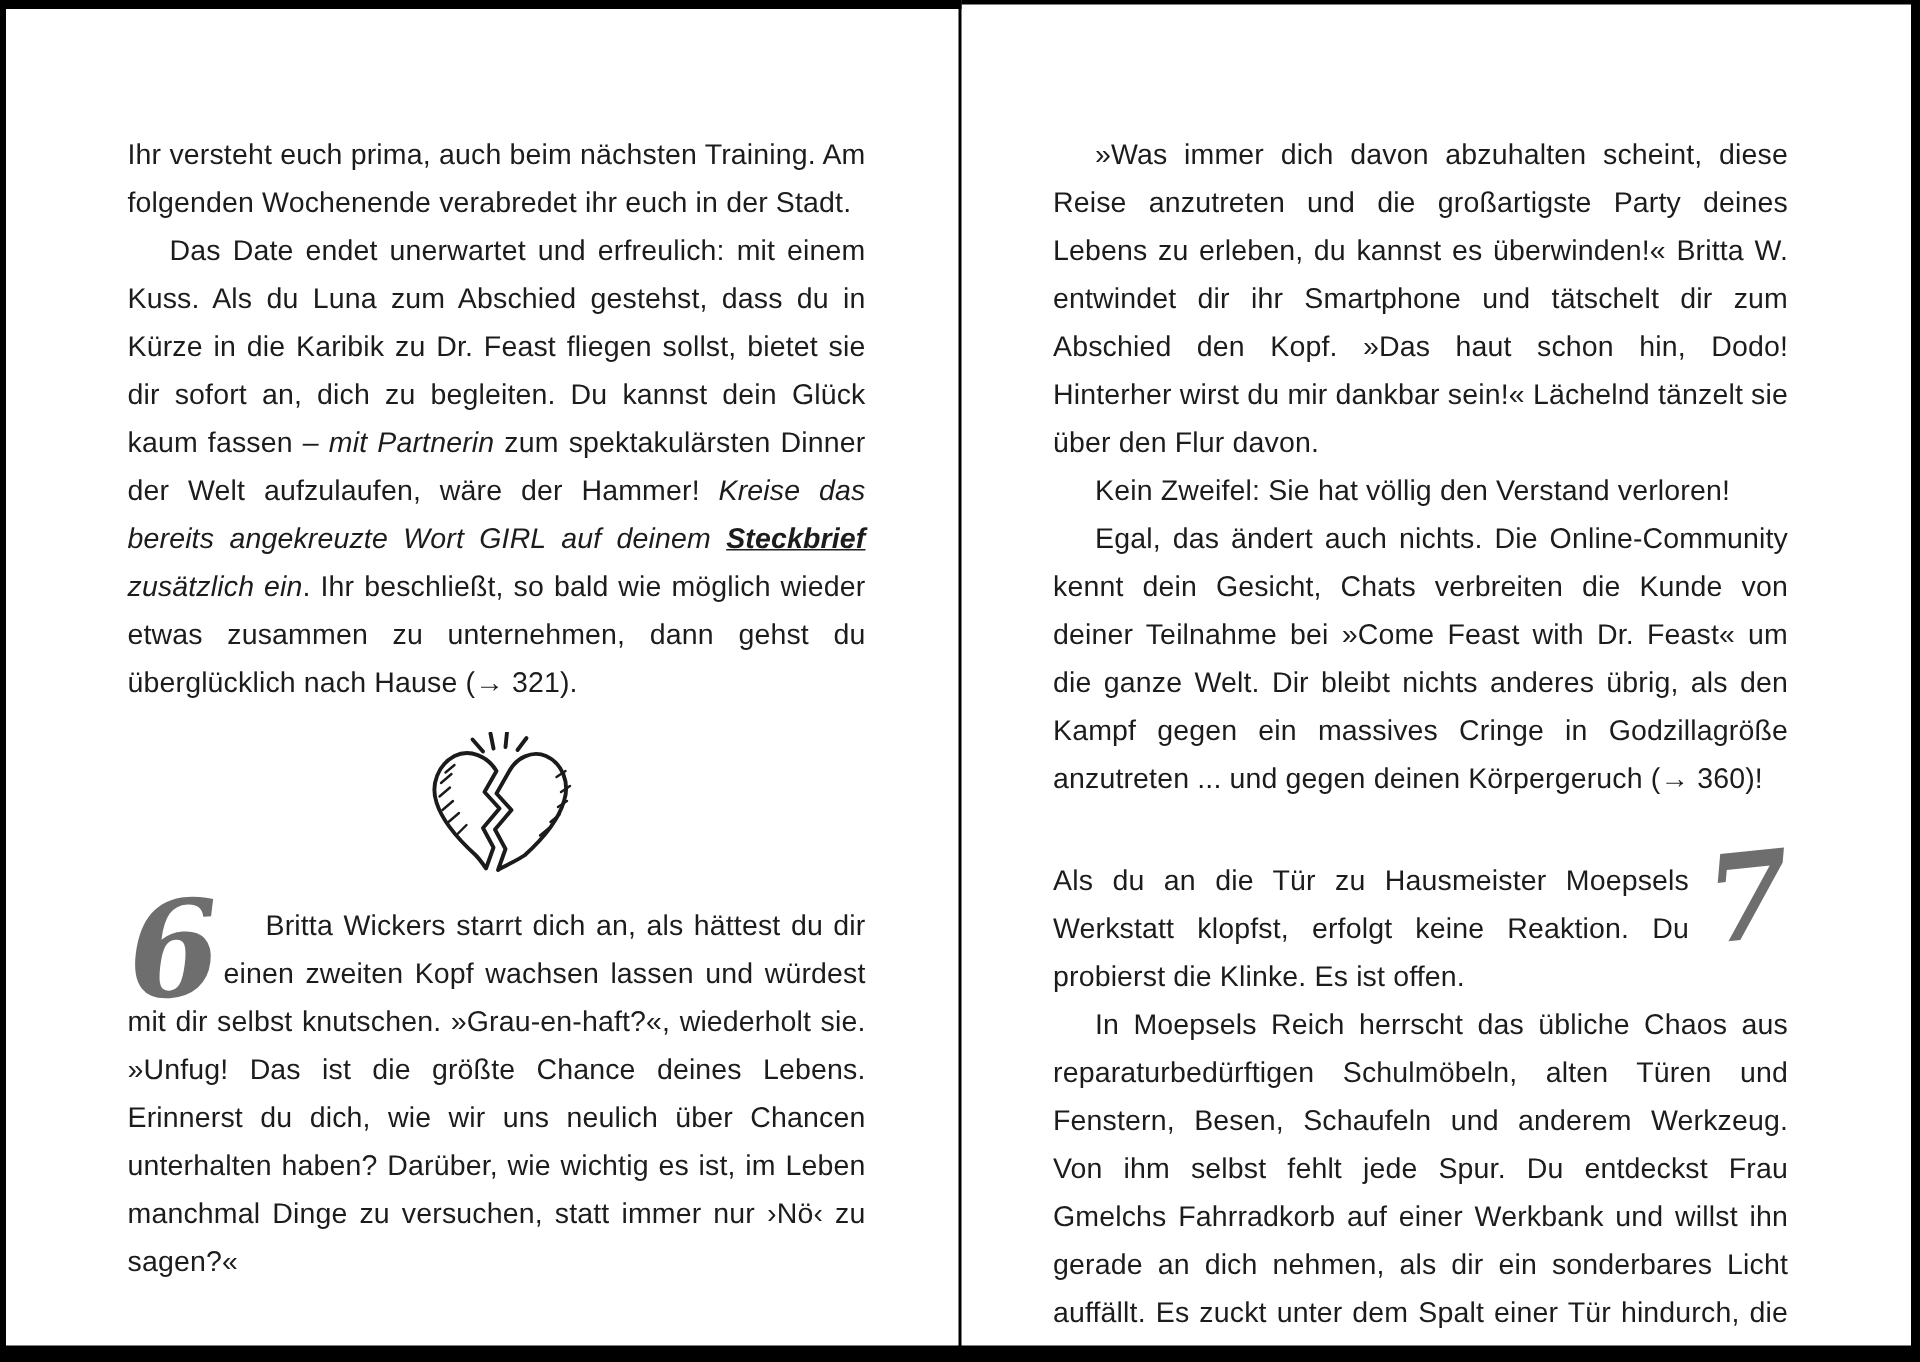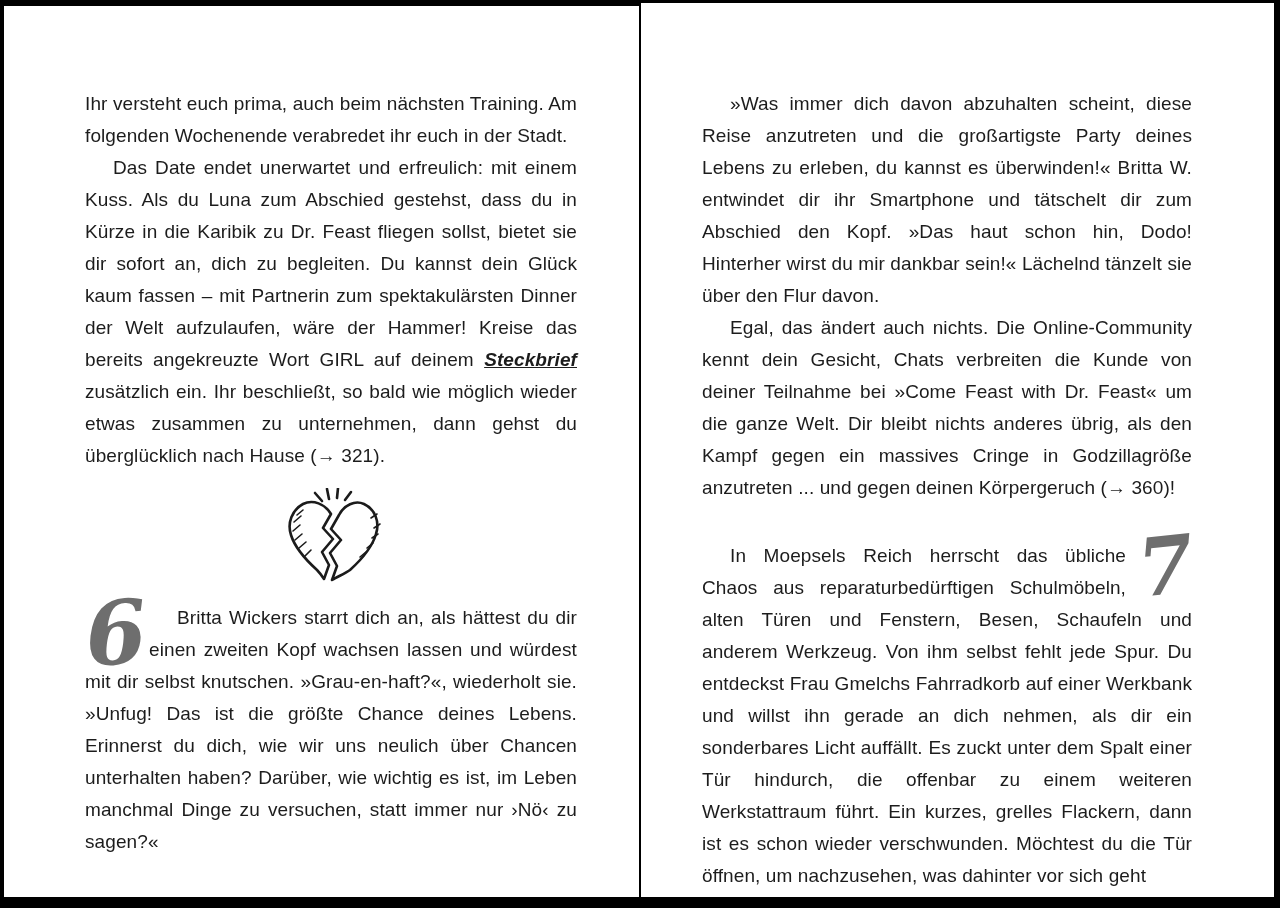--- a/index.html
+++ b/index.html
@@ -15,21 +15,21 @@
   .divider{left:639px;top:0;width:2px;height:908px;}
 
   .pages{position:absolute;left:0;top:0;width:1280px;height:908px;display:flex;}
   .page{box-sizing:border-box;width:640px;height:908px;}
   .page-left{padding:88px 63px 0 85px;}
   .page-right{padding:88px 88px 0 62px;}
 
   .para{margin:0;font-size:19px;line-height:32px;text-align:justify;
         letter-spacing:0.1px;hyphens:manual;}
   .ind{text-indent:28px;}
-  .run-i{}
+  .run-i{font-style:italic;}
   .run-b{font-weight:normal;}
   .run-bi{font-weight:bold;font-style:italic;text-decoration:underline;}
 
   .heart-wrap{margin:16px auto 10px auto;width:104px;height:104px;}
   .heart-wrap svg{display:block;}
 
   .numeral{font-family:"DejaVu Serif",serif;font-style:italic;font-weight:bold;
            color:#6e6e6e;overflow:visible;}
   .numeral-left{float:left;width:62px;height:64px;font-size:88px;line-height:70px;
                 margin:-4px 2px 0 0;transform:rotate(-4deg);}
@@ -78,24 +78,26 @@
 
       <div class="section">
         <div class="numeral numeral-left">6</div>
         <p class="para ind"><span>Britta Wickers starrt dich an, als hättest du dir einen zweiten Kopf wachsen lassen und würdest mit dir selbst knutschen. »Grau-en-haft?«, wiederholt sie. »Unfug! Das ist die größte Chance deines Lebens. Erinnerst du dich, wie wir uns neulich über Chancen unterhalten haben? Darüber, wie wichtig es ist, im Leben manchmal Dinge zu versuchen, statt immer nur ›Nö‹ zu sagen?«</span></p>
 
       </div>
     </section>
 
     <section class="page page-right">
       <p class="para ind"><span>»Was immer dich davon abzuhalten scheint, diese Reise anzutreten und die großartigste Party deines Lebens zu erleben, du kannst es überwinden!« Britta W. entwindet dir ihr Smartphone und tätschelt dir zum Abschied den Kopf. »Das haut schon hin, Dodo! Hinterher wirst du mir dankbar sein!« Lächelnd tänzelt sie über den Flur davon.</span></p>
+      <p class="para ind"><span>Kein Zweifel: Sie hat völlig den Verstand verloren!</span></p>
       <p class="para ind"><span>Egal, das ändert auch nichts. Die Online-Community kennt dein Gesicht, Chats verbreiten die Kunde von deiner Teilnahme bei »Come Feast with Dr. Feast« um die ganze Welt. Dir bleibt nichts anderes übrig, als den Kampf gegen ein massives Cringe in Godzillagröße anzutreten ... und gegen deinen Körpergeruch </span><span class="run-b">(→ 360)</span><span>!</span></p>
 
       <div class="section section-7">
         <div class="numeral numeral-right">7</div>
+        <p class="para"><span>Als du an die Tür zu Hausmeister Moepsels Werkstatt klopfst, erfolgt keine Reaktion. Du probierst die Klinke. Es ist offen.</span></p>
         <p class="para ind"><span>In Moepsels Reich herrscht das übliche Chaos aus reparaturbedürftigen Schulmöbeln, alten Türen und Fenstern, Besen, Schaufeln und anderem Werkzeug. Von ihm selbst fehlt jede Spur. Du entdeckst Frau Gmelchs Fahrradkorb auf einer Werkbank und willst ihn gerade an dich nehmen, als dir ein sonderbares Licht auffällt. Es zuckt unter dem Spalt einer Tür hindurch, die offenbar zu einem weiteren Werkstattraum führt. Ein kurzes, grelles Flackern, dann ist es schon wieder verschwunden. Möchtest du die Tür öffnen, um nachzusehen, was dahinter vor sich geht </span></p>
       </div>
     </section>
 
   </div>
 
   <div class="bar bar-top-left"></div>
   <div class="bar bar-top-right"></div>
   <div class="bar bar-bottom"></div>
   <div class="bar bar-left"></div>

